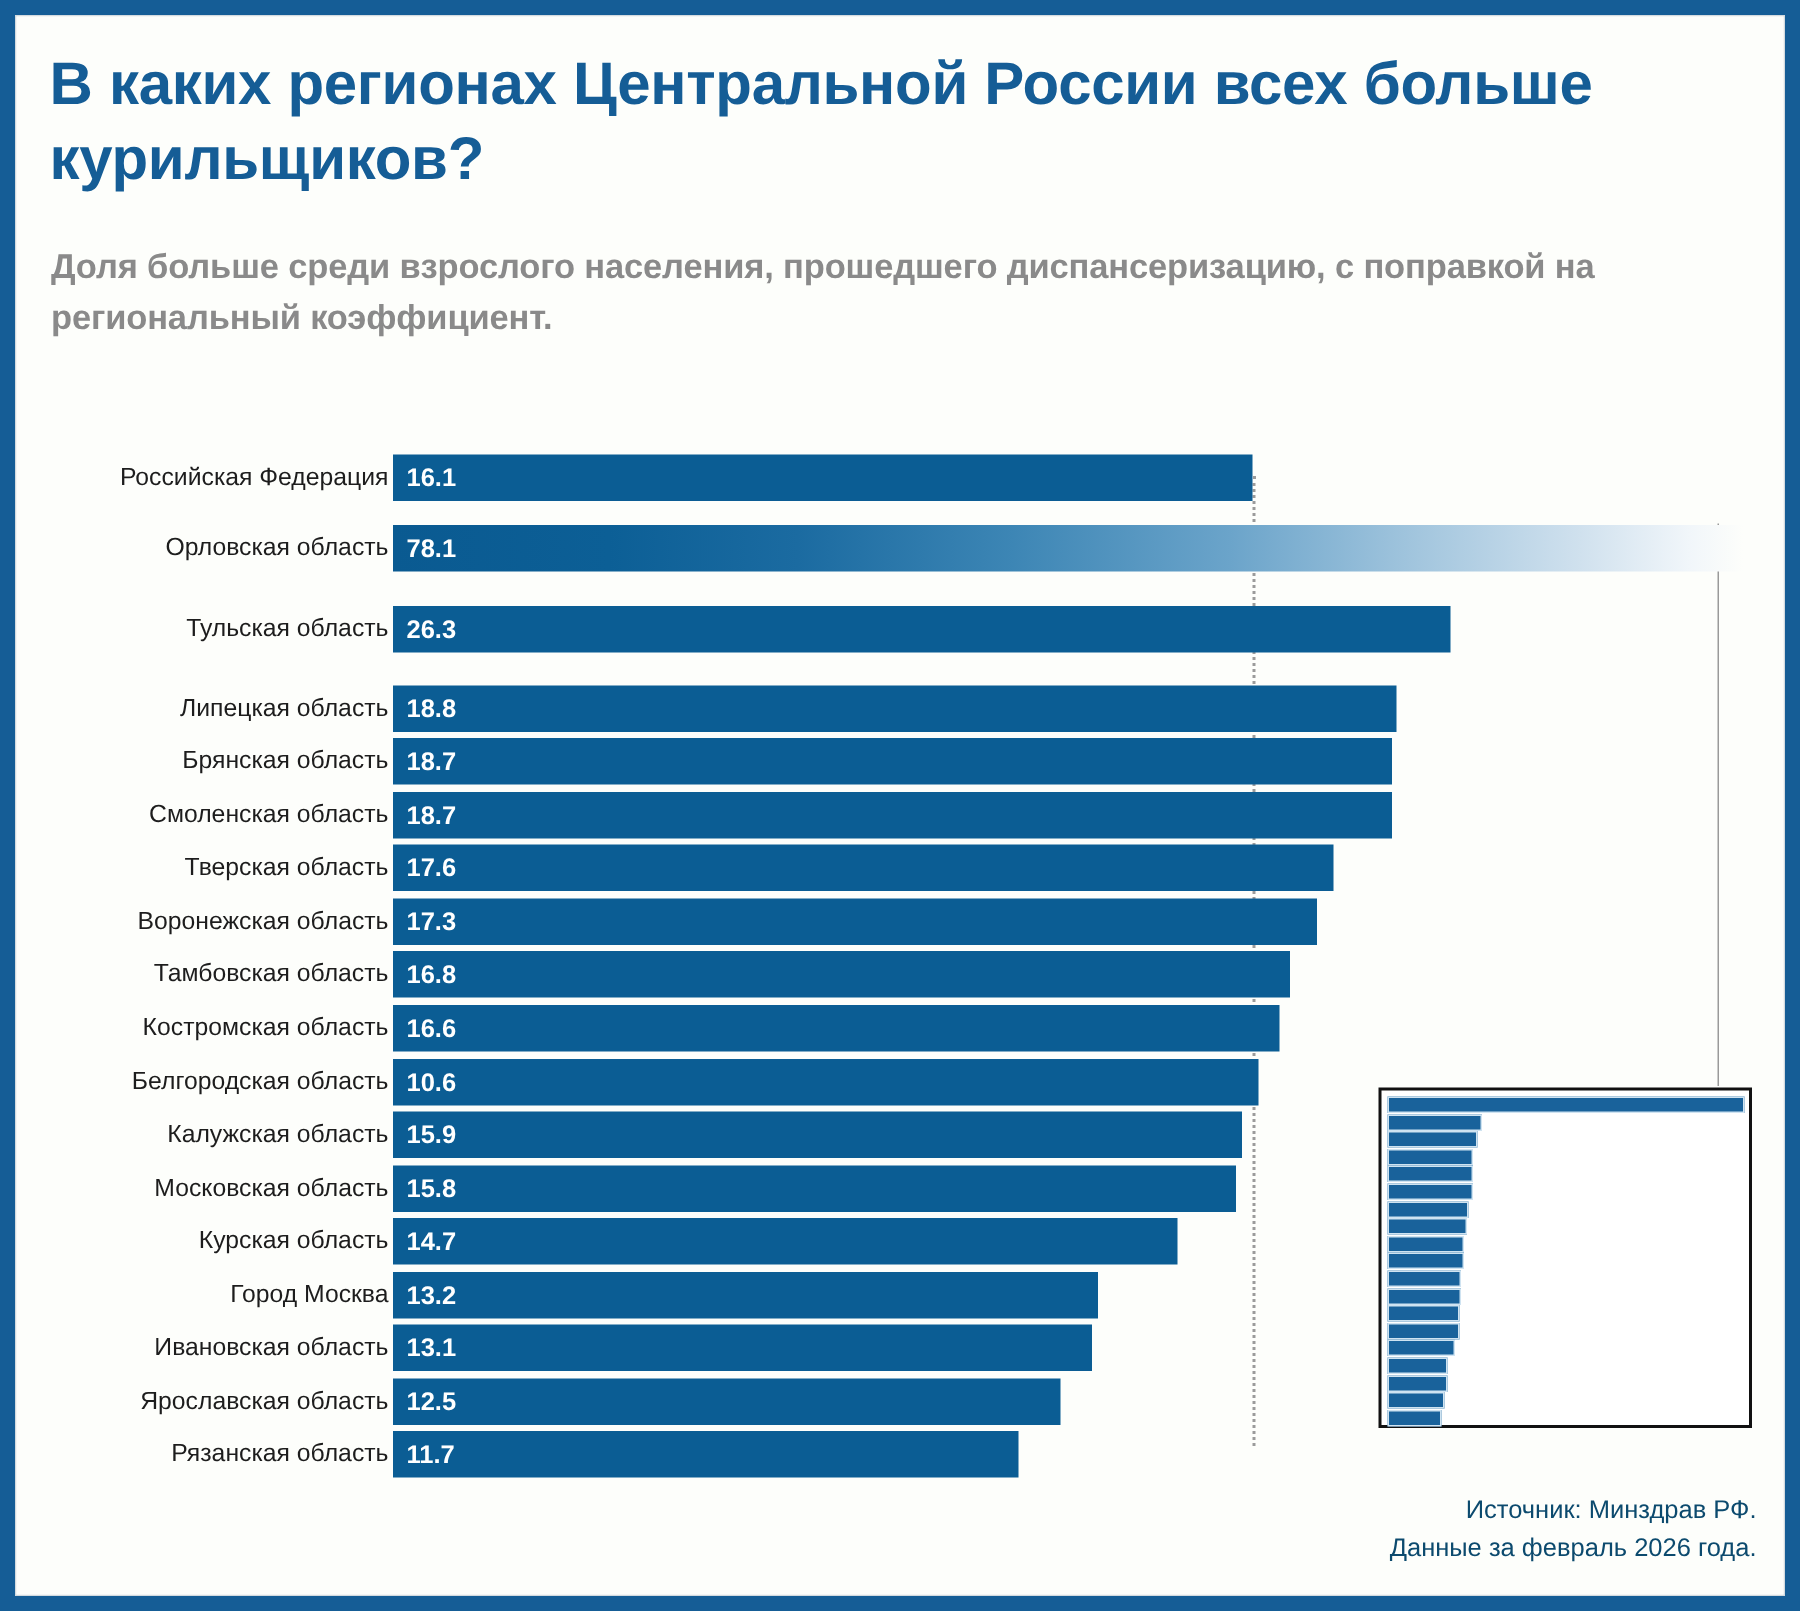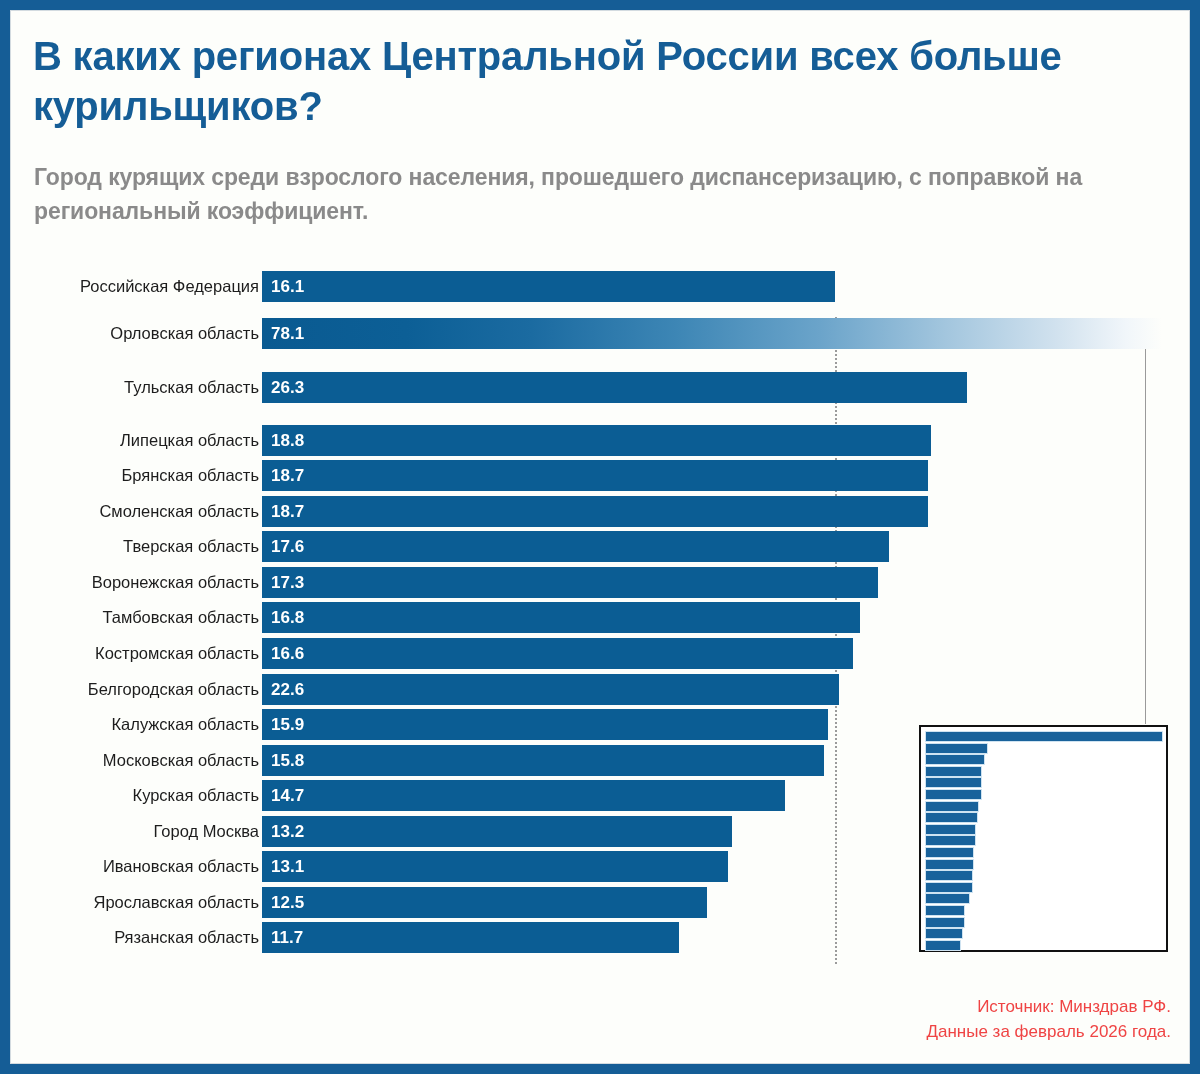--- a/index.html
+++ b/index.html
@@ -74,20 +74,21 @@
     top: 0;
     width: 1178px;
     height: 1052px;
   }
 
   .row {
     position: absolute;
     left: 0;
     width: 1178px;
     height: 31px;
+    margin-top: 32px;
   }
   .row-label {
     position: absolute;
     right: 930px;
     width: 420px;
     top: 5px;
     text-align: right;
     font-size: 16.5px;
     line-height: 21px;
     color: #1d1d1d;
@@ -182,36 +183,36 @@
 
   
   #source {
     position: absolute;
     left: 830px;
     top: 983px;
     width: 330px;
     text-align: right;
     font-size: 17px;
     line-height: 25px;
-    color: #ef4444;
+    color: #0c4a6e;
     white-space: pre-line;
   }
 </style>
 </head>
 <body>
 
 <div id="poster">
 
   <div id="frame-inner"></div>
 
   <div id="canvas">
 
     <div id="title">В каких регионах Центральной России всех больше курильщиков?</div>
 
-    <div id="subtitle">Город курящих среди взрослого населения, прошедшего диспансеризацию, с поправкой на региональный коэффициент.</div>
+    <div id="subtitle">Доля больше среди взрослого населения, прошедшего диспансеризацию, с поправкой на региональный коэффициент.</div>
 
     <div id="plot">
       <div id="refline" style="left: 824.16px;"></div>
       <div id="leader" style="left: 1134px; top: 338px;"></div>
     <div class="row" style="top: 260px;">
           <div class="row-label">Российская Федерация</div>
           <div class="bar-wrap">
             <div class="bar" style="width: 573.16px;"></div>
             <div class="bar-value">16.1</div>
           </div>
@@ -276,21 +277,21 @@
           <div class="row-label">Костромская область</div>
           <div class="bar-wrap">
             <div class="bar" style="width: 590.96px;"></div>
             <div class="bar-value">16.6</div>
           </div>
         </div>
         <div class="row" style="top: 662.5px;">
           <div class="row-label">Белгородская область</div>
           <div class="bar-wrap">
             <div class="bar" style="width: 576.72px;"></div>
-            <div class="bar-value">22.6</div>
+            <div class="bar-value">10.6</div>
           </div>
         </div>
         <div class="row" style="top: 698.05px;">
           <div class="row-label">Калужская область</div>
           <div class="bar-wrap">
             <div class="bar" style="width: 566.04px;"></div>
             <div class="bar-value">15.9</div>
           </div>
         </div>
         <div class="row" style="top: 733.6px;">

